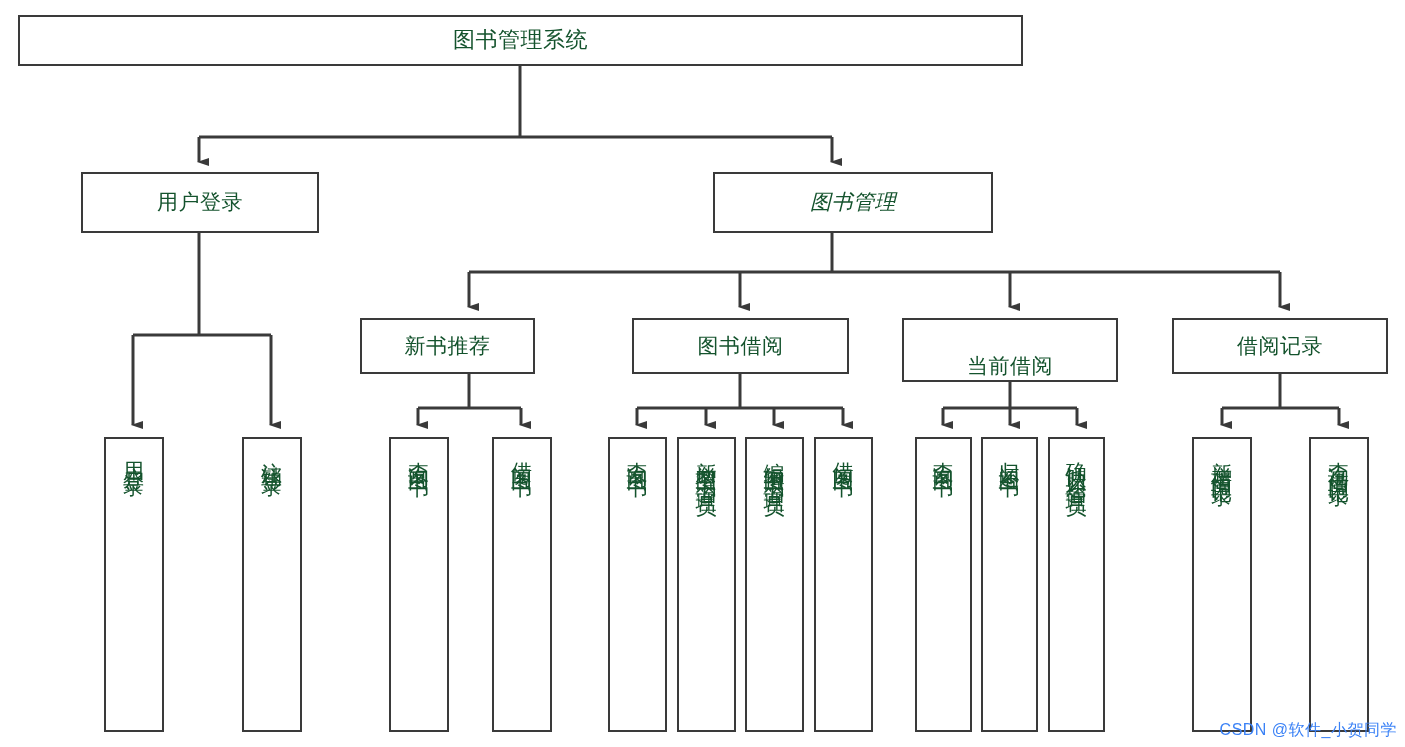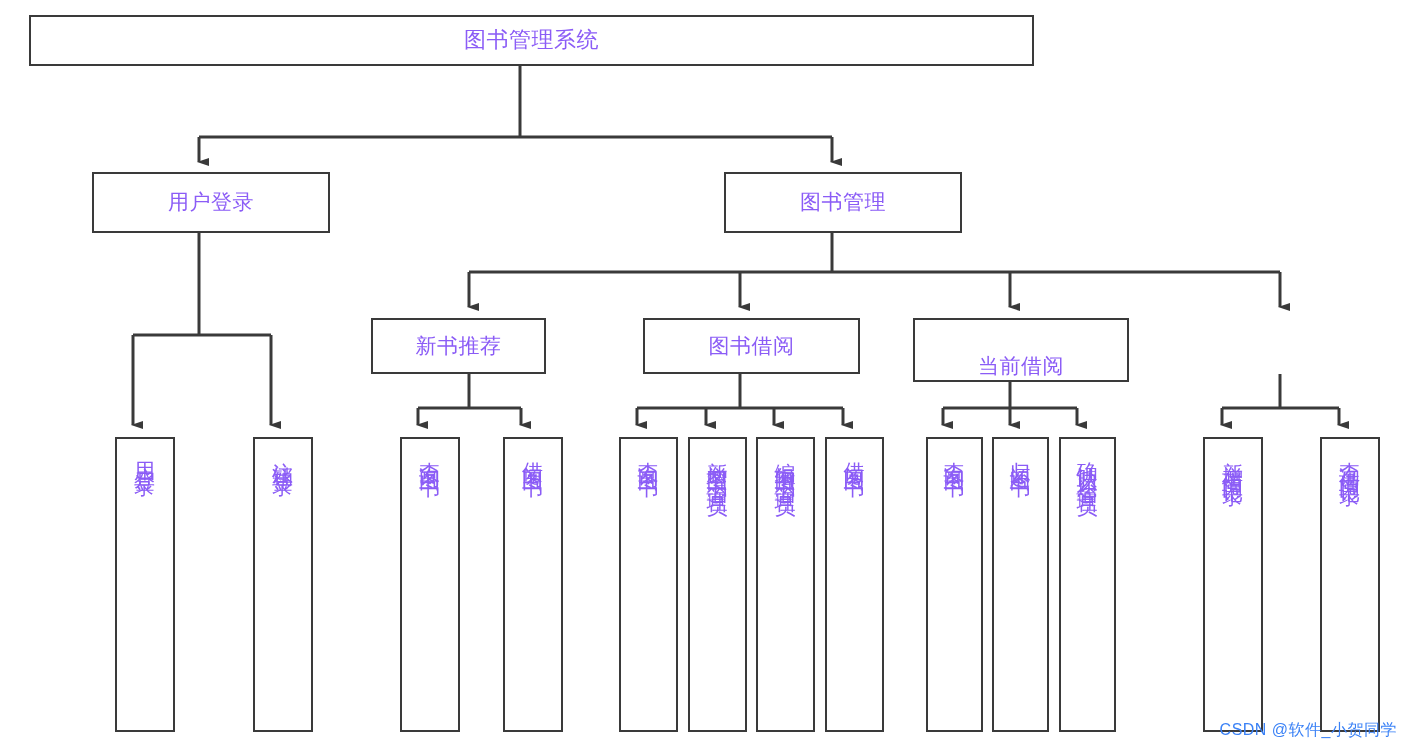--- a/index.html
+++ b/index.html
@@ -26,22 +26,21 @@
     pointer-events: none;
   }
   .node {
     position: absolute;
     box-sizing: border-box;
     background: #ffffff;
     border: 2.5px solid #3a3a3a;
     display: flex;
     align-items: center;
     justify-content: center;
-    color: #8b5cf6;
-    margin-left: 11px;
+    color: #14532d;
   }
   .node .label {
     display: block;
     text-align: center;
     line-height: 1.28;
     letter-spacing: 0.5px;
   }
   
   .node.horiz .label {
     writing-mode: horizontal-tb;
@@ -128,33 +127,36 @@
     </g>
   </svg>
 
   <div class="node horiz" id="node-root" style="left:18px; top:15px; width:1005px; height:51px;">
     <span class="label">图书管理系统</span>
   </div>
 
   <div class="node horiz" style="left:81px; top:172px; width:238px; height:61px;">
     <span class="label">用户登录</span>
   </div>
-  <div class="node horiz" style="left:713px; top:172px; width:238px; height:61px;">
+  <div class="node horiz" style="left:713px; top:172px; width:280px; height:61px;font-style:italic;">
     <span class="label">图书管理</span>
   </div>
 
   <div class="node horiz" style="left:360px; top:318px; width:175px; height:56px;">
     <span class="label">新书推荐</span>
   </div>
   <div class="node horiz" style="left:632px; top:318px; width:217px; height:56px;">
     <span class="label">图书借阅</span>
   </div>
   <div class="node horiz" style="left:902px; top:318px; width:216px; height:64px;align-items:flex-end;">
     <span class="label">当前借阅</span>
   </div>
+  <div class="node horiz" style="left:1172px; top:318px; width:216px; height:56px;">
+    <span class="label">借阅记录</span>
+  </div>
 
   <div class="node vert" style="left:104px; top:437px; width:60px; height:295px;">
     <span class="label">用户登录</span>
   </div>
   <div class="node vert" style="left:242px; top:437px; width:60px; height:295px;">
     <span class="label">注销登录</span>
   </div>
 
   <div class="node vert" style="left:389px; top:437px; width:60px; height:295px;">
     <span class="label">查询图书</span>

